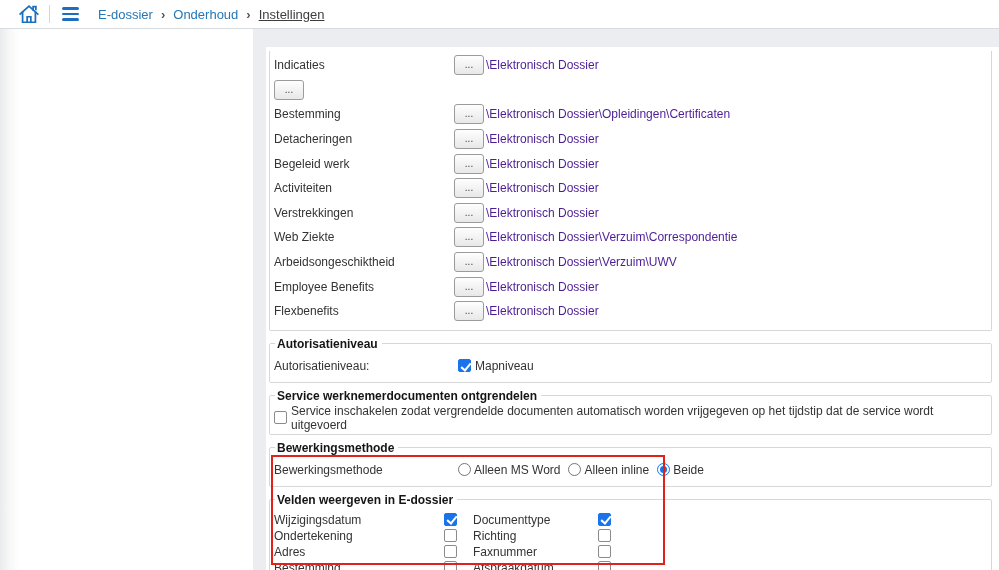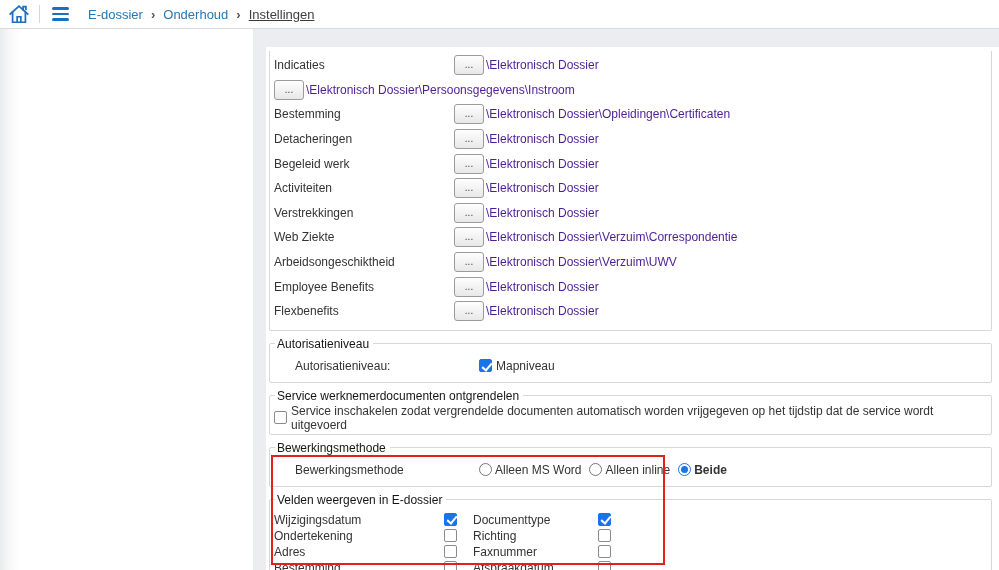--- a/index.html
+++ b/index.html
@@ -7,21 +7,21 @@
   body {
     width:999px; height:570px; overflow:hidden;
     font-family:"Liberation Sans","DejaVu Sans",sans-serif;
     font-size:12px; color:#333; background:#fff;
   }
   .app { position:relative; width:999px; height:570px; }
 
   
   .topbar {
     height:29px; background:#fff; border-bottom:1px solid #d8dbdf;
-    display:flex; align-items:center; padding-left:5px;
+    display:flex; align-items:center; padding-left:15px;
   }
   .icon-btn { display:flex; align-items:center; justify-content:center;
     width:28px; height:26px; cursor:pointer; background:none; border:none; padding:0; }
   .topbar-divider { width:1px; height:18px; background:#d6d6d6; margin:0 6px; }
   .burger { display:flex; flex-direction:column; gap:3px; }
   .burger span { display:block; width:17px; height:2.5px; border-radius:2px; background:#1a6fc0; }
   .breadcrumb { display:flex; align-items:center; margin-left:14px; font-size:13px; }
   .crumb-link { color:#2577b5; cursor:pointer; text-decoration:none; }
   .crumb-current { color:#3d3d3d;text-decoration:underline; }
   .crumb-sep { color:#555; margin:0 8px; font-size:13px; font-weight:bold; }
@@ -31,36 +31,36 @@
   .sidebar {
     width:253px; flex:none; height:100%;
     background:linear-gradient(to right,#eaebec 0px,#f8f8f8 10px,#ffffff 20px);
   }
   .main-wrap { flex:1; background:#ecedf0; padding:18px 0 0 13px; height:100%; }
   .content { background:#fff; width:100%; height:100%; padding-top:4px; overflow:hidden; }
 
   
   fieldset { border:1px solid #d7d7d7; border-radius:2px; margin:0 7px 0 3px; padding:2px 0 6px 4px; }
   fieldset.no-top { border-top:none; border-radius:0 0 2px 2px; padding-top:2px; }
-  legend { font-weight:normal; font-size:12px; color:#151515; padding:0 4px 0 2px; margin-left:1px; }
+  legend { font-weight:bold; font-size:12px; color:#151515; padding:0 4px 0 2px; margin-left:1px; }
   fieldset + fieldset { margin-top:6px; }
 
   
   .doc-row { display:flex; align-items:center; height:24.6px; }
   .doc-row .lbl { width:180px; flex:none; color:#333; }
   .dots {
     width:30px; height:20px; flex:none; border:1px solid #9b9b9b; border-radius:3px;
     background:linear-gradient(#fefefe,#e8e8e8); font-size:10px; color:#444;
     line-height:12px; padding:0; cursor:pointer; font-family:inherit;
   }
   .doc-row .path { margin-left:2px; color:#4c1d95; white-space:nowrap; }
 
   
   .opt-row { display:flex; align-items:center; height:20px; margin-top:3px; }
-  .opt-row .lead { width:184px; flex:none;margin-left:21px; }
+  .opt-row .lead { width:184px; flex:none; }
   .cb-label { margin-left:4px; }
 
   input[type=checkbox] {
     appearance:none; -webkit-appearance:none; width:13px; height:13px; flex:none;
     border:1px solid #8b8b8b; border-radius:2px; background:#fff; margin:0;
     position:relative; cursor:pointer;
   }
   input[type=checkbox]:checked { background:#1a73e8; border-color:#1a73e8; }
   input[type=checkbox]:checked::after {
     content:""; position:absolute; left:3.5px; top:0.5px; width:4px; height:8px;
@@ -71,21 +71,21 @@
     border:1px solid #767676; border-radius:50%; background:#fff; margin:0;
     position:relative; cursor:pointer;
   }
   input[type=radio]:checked { border-color:#1a73e8; }
   input[type=radio]:checked::after {
     content:""; position:absolute; left:2px; top:2px; right:2px; bottom:2px;
     background:#1a73e8; border-radius:50%;
   }
   .radio-group { display:flex; align-items:center; }
   .radio-group .r-lbl { margin:0 8px 0 3px; }
-  .radio-group .r-lbl.last { margin-right:16px; font-weight:bold; }
+  .radio-group .r-lbl.last { margin-right:16px; font-weight:normal; }
 
   
   .vrow { display:flex; height:16.3px; }
   .vlbl1 { width:170px; flex:none; }
   .vlbl2 { width:125px; flex:none; margin-left:16px; }
 
   
   .annotation-box {
     position:absolute; left:271px; top:455px; width:394px; height:110px;
     border:2px solid #e0221a; z-index:5; pointer-events:none;
@@ -131,21 +131,20 @@
       <main class="content">
 
         <fieldset class="no-top">
           <div class="doc-row">
             <span class="lbl">Indicaties</span>
             <button class="dots">...</button>
             <span class="path">\Elektronisch Dossier</span>
           </div>
           <div class="doc-row">
             <button class="dots">...</button>
-            <span class="path">\Elektronisch Dossier\Persoonsgegevens\Instroom</span>
           </div>
           <div class="doc-row">
             <span class="lbl">Bestemming</span>
             <button class="dots">...</button>
             <span class="path">\Elektronisch Dossier\Opleidingen\Certificaten</span>
           </div>
           <div class="doc-row">
             <span class="lbl">Detacheringen</span>
             <button class="dots">...</button>
             <span class="path">\Elektronisch Dossier</span>

